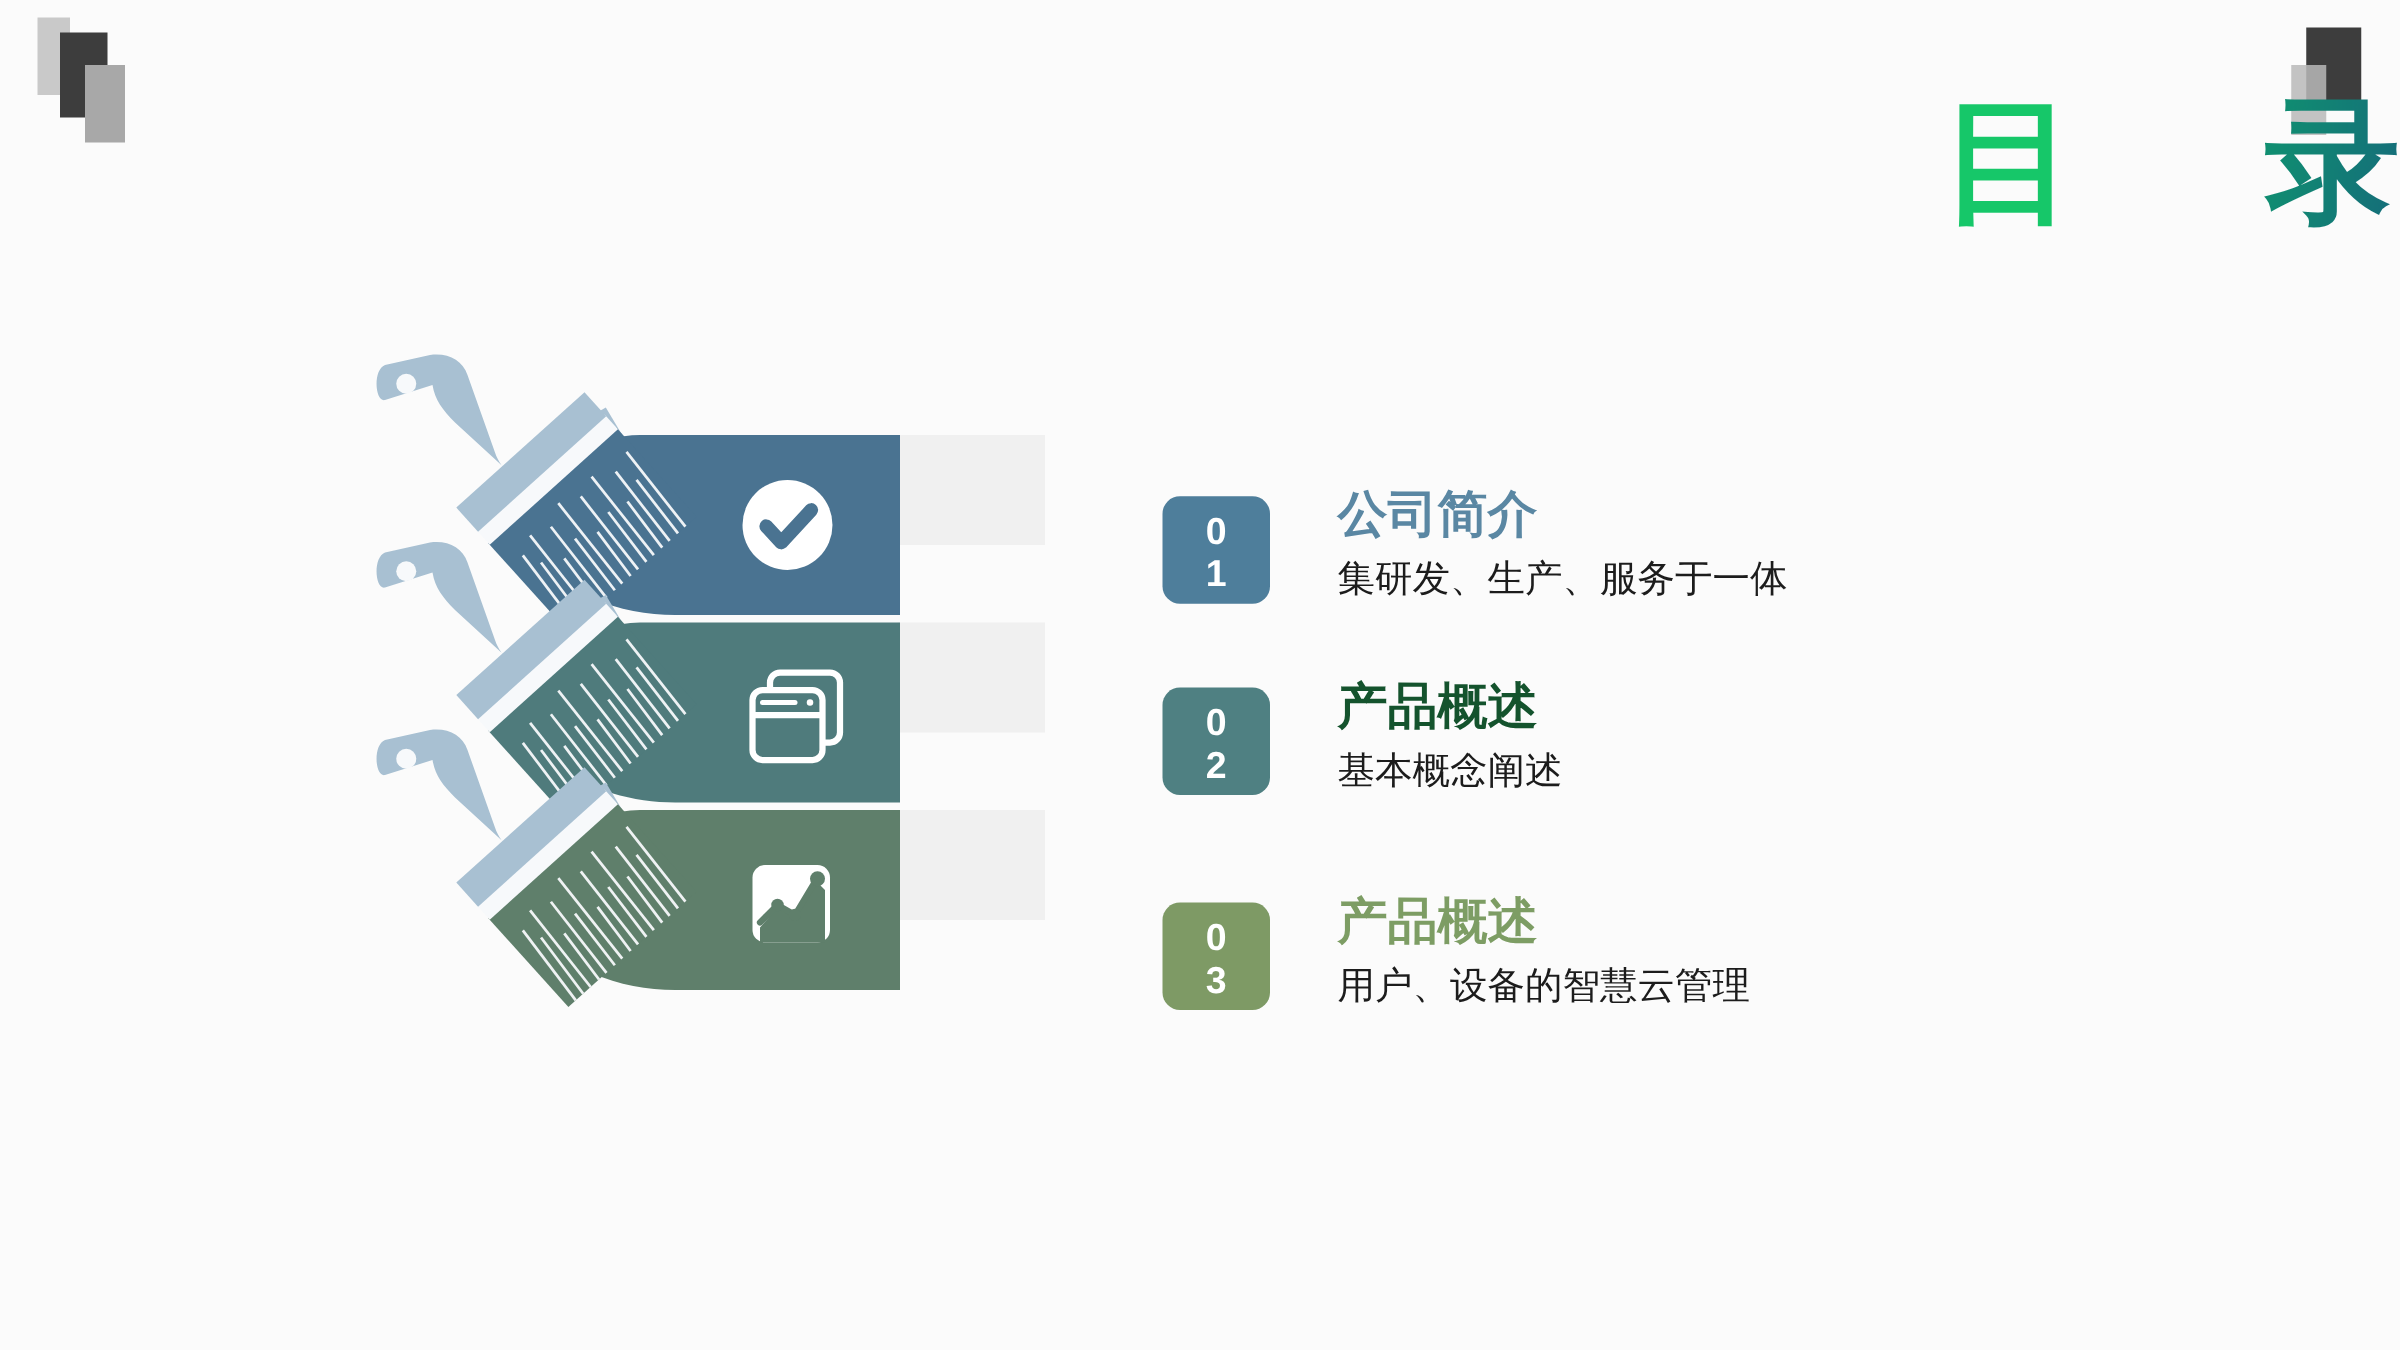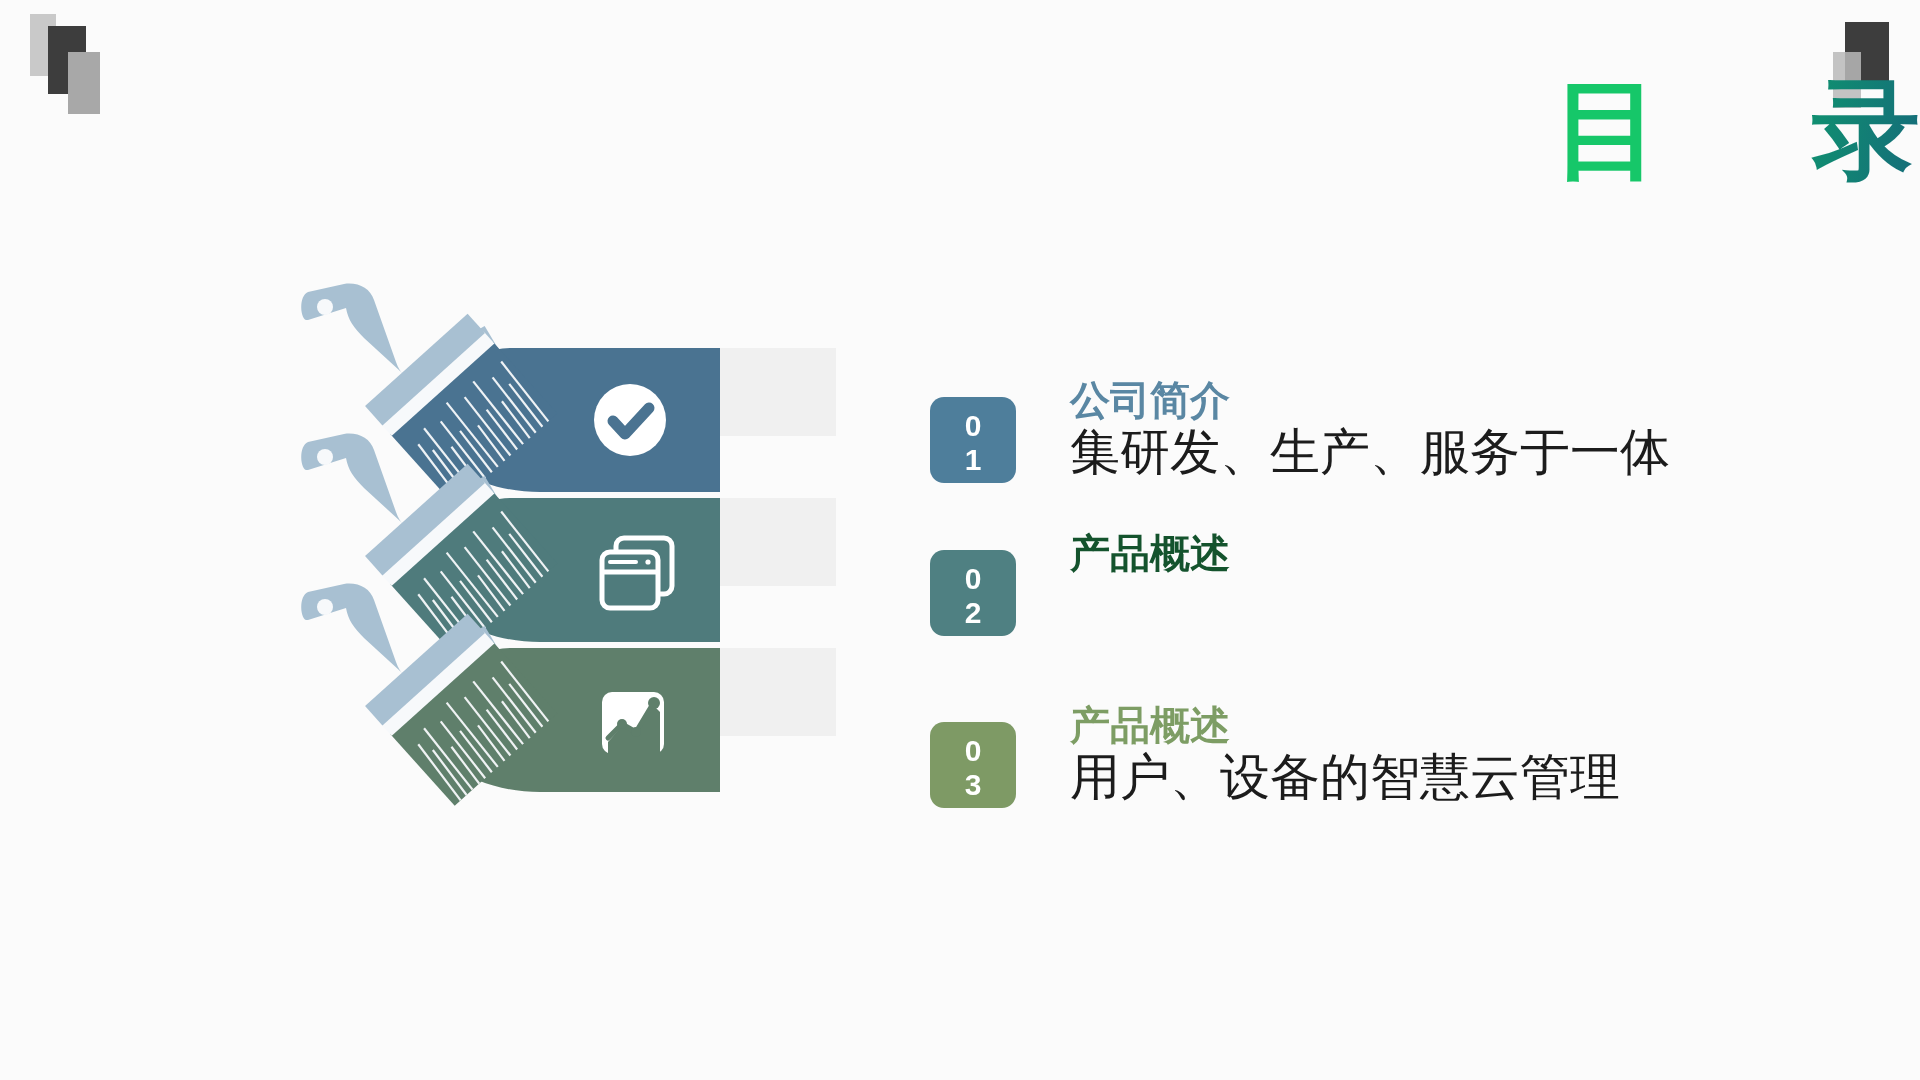--- a/index.html
+++ b/index.html
@@ -143,34 +143,34 @@
   }
   .badge .d2 {
     display: block;
     font-size: 30px;
     line-height: 34px;
   }
 
   .toc-texts {
     position: absolute;
     left: 140px;
-    top: 0px;
+    top: 12px;
     width: 620px;
   }
   .toc-heading {
     font-family: "DejaVu Sans", "Liberation Sans", sans-serif;
     font-size: 40px;
     font-weight: bold;
     line-height: 50px;
     margin: 0;
     white-space: nowrap;
   }
   .toc-sub {
     font-family: "DejaVu Sans", "Liberation Sans", sans-serif;
-    font-size: 50px;
+    font-size: 30px;
     font-weight: normal;
     color: #1c1c1c;
     line-height: 54px;
     margin: 0;
     white-space: nowrap;
   }
 </style>
 </head>
 <body>
 
@@ -339,20 +339,21 @@
       </div>
     </div>
 
     <div class="toc-item i2">
       <div class="badge" style="background:#4f8082;">
         <span class="d1">0</span>
         <span class="d2">2</span>
       </div>
       <div class="toc-texts">
         <p class="toc-heading" style="color:#14532d;">产品概述</p>
+        <p class="toc-sub">基本概念阐述</p>
       </div>
     </div>
 
     <div class="toc-item i3">
       <div class="badge" style="background:#7e9a65;">
         <span class="d1">0</span>
         <span class="d2">3</span>
       </div>
       <div class="toc-texts">
         <p class="toc-heading" style="color:#7d9d64;">产品概述</p>

